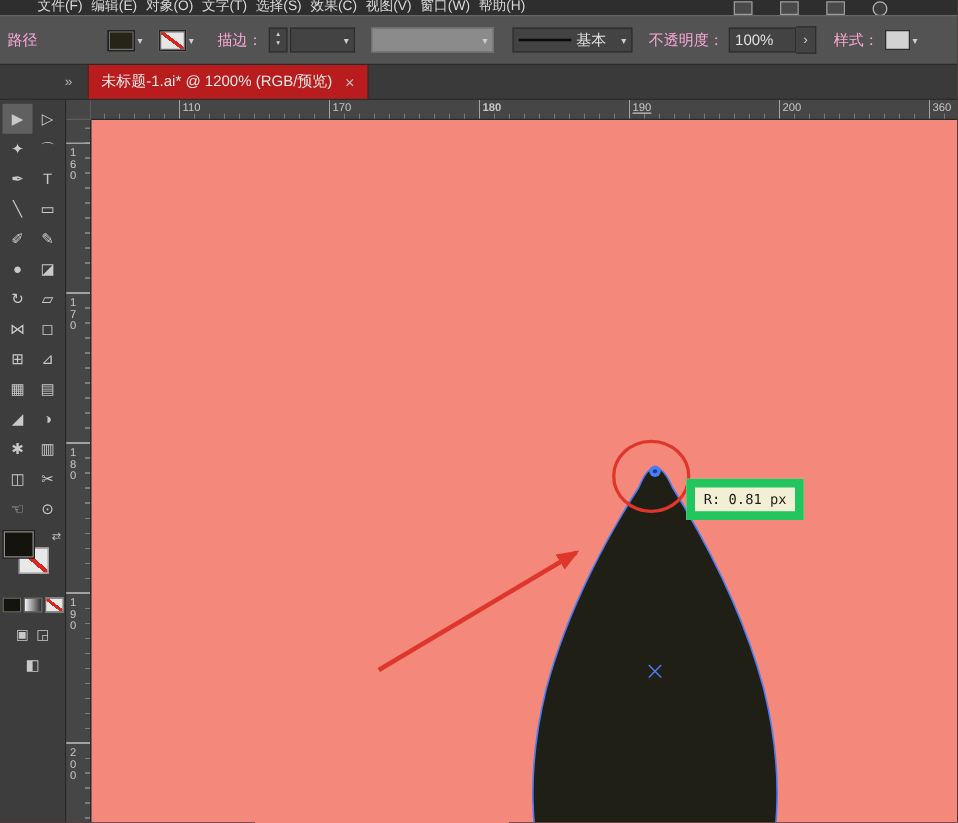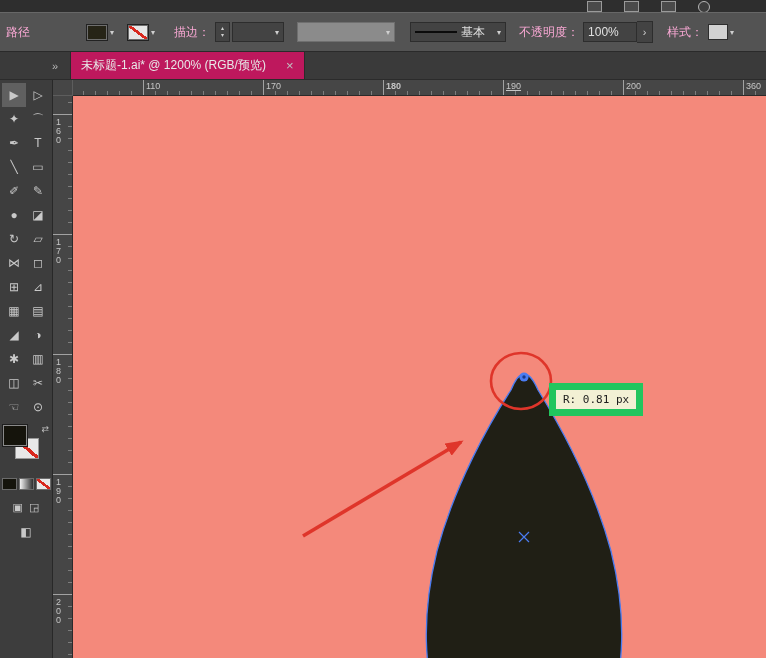--- a/index.html
+++ b/index.html
@@ -31,21 +31,21 @@
   .combo.disabled{background:#8b8b8b;border-color:#6f6f6f;color:#c9c9c9;}
   .line-sample{width:42px;height:2px;background:#0b0b0b;}
   .side-btn{width:15px;height:20px;background:#434343;border:1px solid #2d2d2d;border-left:none;
             display:flex;align-items:center;justify-content:center;color:#cfcfcf;font-size:11px;}
   .style-swatch{width:18px;height:14px;background:#d2d2d2;border:1px solid #2d2d2d;}
 
   
   .tabbar{height:27px;background:#3a3a3a;border-bottom:1px solid #2b2b2b;display:flex;align-items:stretch;}
   .tabbar-left{width:58px;display:flex;align-items:center;justify-content:flex-end;padding-right:12px;
                color:#b8b8b8;font-size:11px;}
-  .tab{background:#be185d;display:flex;align-items:center;gap:20px;padding:0 10px;font-size:12px;
+  .tab{background:#b91c1c;display:flex;align-items:center;gap:10px;padding:0 10px;font-size:12px;
        color:#e8e8e8;border-right:1px solid #2b2b2b;border-left:1px solid #2b2b2b;}
   .tab-close{color:#c0c0c0;font-size:13px;}
 
   
   .main{display:flex;height:579px;}
 
   
   .toolbar{width:52px;background:#3d3d3d;border-right:1px solid #282828;flex:none;}
   .toolbar-tools{display:grid;grid-template-columns:24px 24px;justify-content:center;row-gap:0px;padding-top:3px;}
   .tool{height:24px;display:flex;align-items:center;justify-content:center;color:#c9c9c9;font-size:12px;cursor:default;}
@@ -87,20 +87,31 @@
   .canvas svg{position:absolute;left:0;top:0;display:block;}
   .tooltip{position:absolute;left:476px;top:287px;background:#f2f0d4;border:7px solid #22c55e;
            color:#1c1c1c;font:11px "DejaVu Sans Mono",monospace;padding:3px 7px;}
 </style>
 </head>
 <body>
 
 <div class="app">
 
   <div class="menubar">
+    <div class="menu-items">
+        <span class="menu-item">文件(F)</span>
+        <span class="menu-item">编辑(E)</span>
+        <span class="menu-item">对象(O)</span>
+        <span class="menu-item">文字(T)</span>
+        <span class="menu-item">选择(S)</span>
+        <span class="menu-item">效果(C)</span>
+        <span class="menu-item">视图(V)</span>
+        <span class="menu-item">窗口(W)</span>
+        <span class="menu-item">帮助(H)</span>
+      </div>
     <div class="menubar-right">
       <span class="mb-icon"></span>
       <span class="mb-icon"></span>
       <span class="mb-icon"></span>
       <span class="mb-icon round"></span>
     </div>
   </div>
 
   <div class="controlbar">
     <span class="cb-label" style="margin-left:6px;">路径</span>

